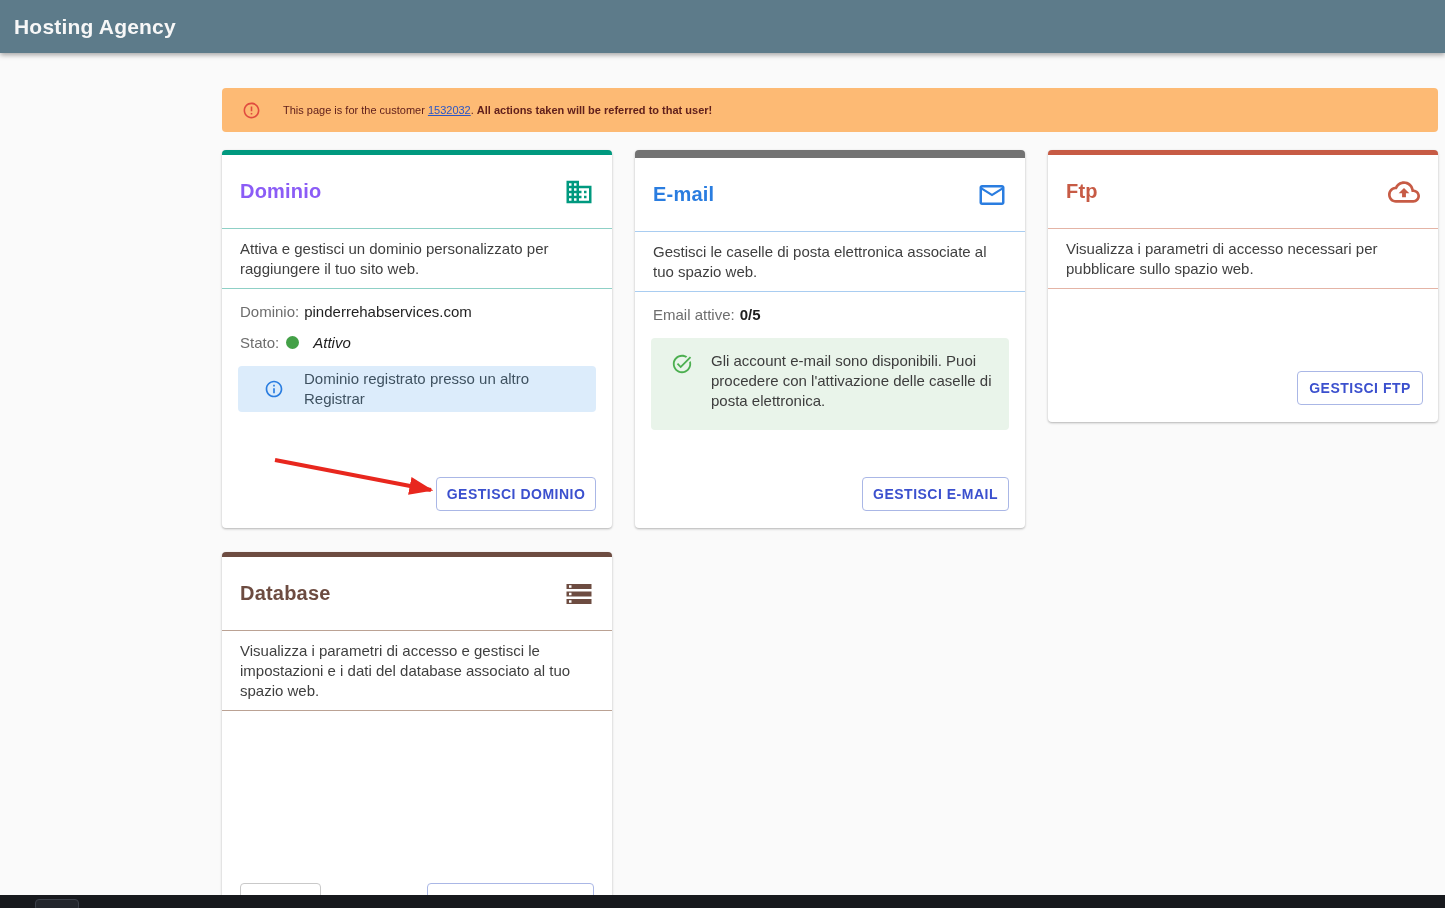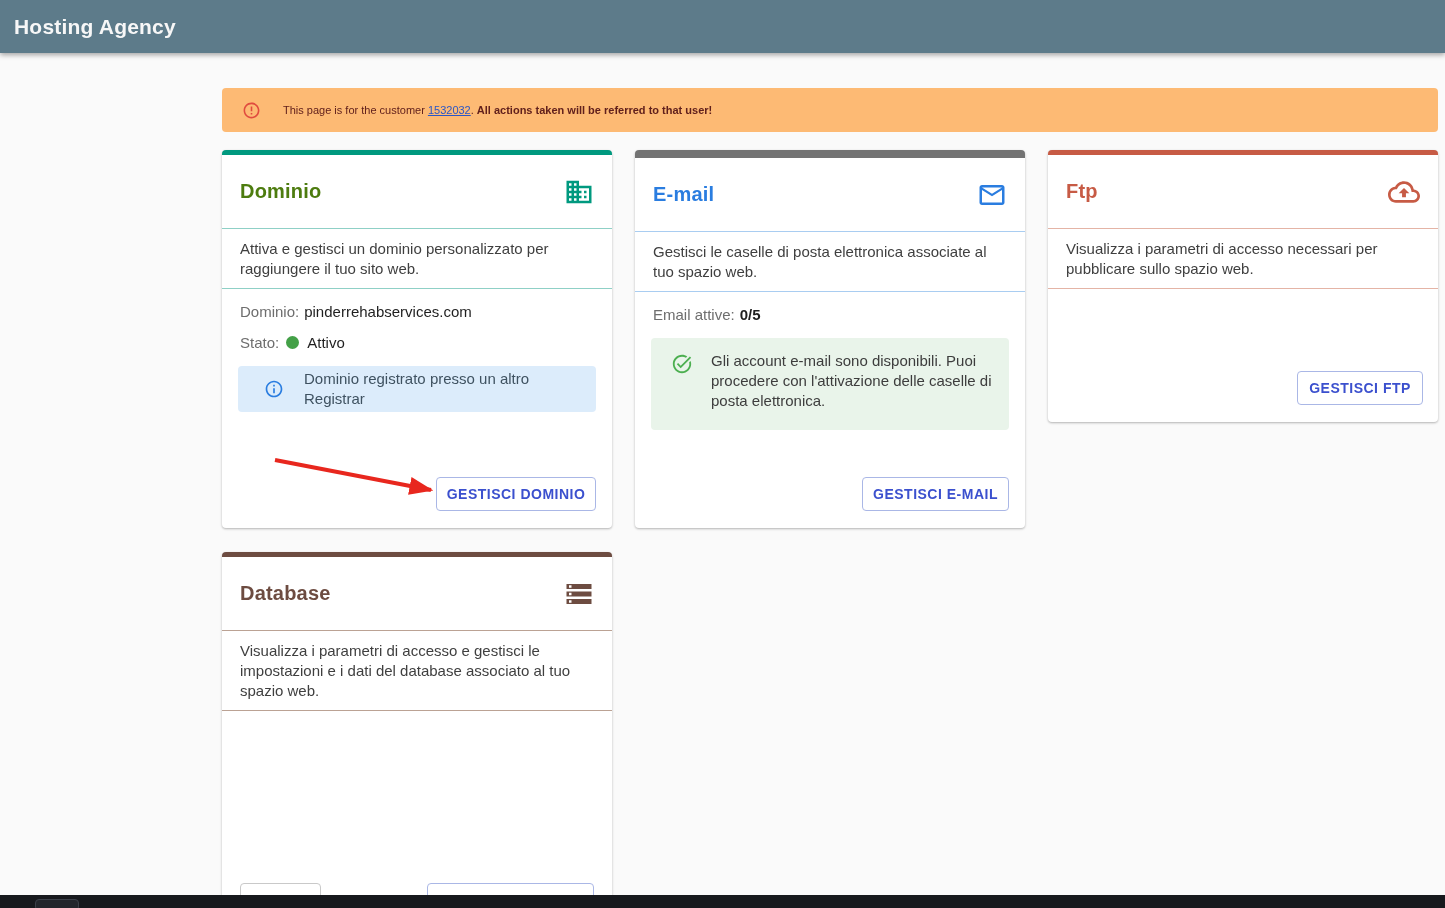--- a/index.html
+++ b/index.html
@@ -35,21 +35,21 @@
   .card-dominio  { left:222px;  top:150px; height:378px; border-top:5px solid #00997f; }
   .card-email    { left:635px;  top:150px; height:378px; border-top:8px solid #737373; }
   .card-ftp      { left:1048px; top:150px; height:272px; border-top:5px solid #c75b45; }
   .card-database { left:222px;  top:552px; height:370px; border-top:5px solid #6d4c41; }
 
   .card-title-row {
     height:73px; display:flex; align-items:center; justify-content:space-between;
     padding:0 18px;
   }
   .card-title { font-size:20px; font-weight:bold; letter-spacing:0.2px; }
-  .card-dominio  .card-title { color:#4d7c0f; }
+  .card-dominio  .card-title { color:#8b5cf6; }
   .card-email    .card-title { color:#2a7de0; }
   .card-ftp      .card-title { color:#c75b45; }
   .card-database .card-title { color:#6d4c41; }
   .card-icon { display:flex; }
   .card-dominio  .card-icon { color:#00997f; }
   .card-email    .card-icon { color:#2a7de0; }
   .card-ftp      .card-icon { color:#c75b45; }
   .card-database .card-icon { color:#6d4c41; }
 
   .divider { height:1px; border:0; }
@@ -136,21 +136,21 @@
     <hr class="divider">
     <div class="card-desc">Attiva e gestisci un dominio personalizzato per raggiungere il tuo sito web.</div>
     <hr class="divider">
     <div class="kv-row">
       <span>Dominio:</span>
       <span class="value">pinderrehabservices.com</span>
     </div>
     <div class="kv-row">
       <span>Stato:</span>
       <span class="status-dot"></span>
-      <span class="value" style="margin-left:1px;">Attivo</span>
+      <span class="value" style="margin-left:7px;font-style:italic;">Attivo</span>
     </div>
     <div class="msg-box msg-info">
       <span class="icon">
         <svg width="20" height="20" viewBox="0 0 24 24" fill="currentColor">
             <path d="M11 7h2v2h-2zm0 4h2v6h-2zm1-9C6.48 2 2 6.48 2 12s4.48 10 10 10 10-4.48 10-10S17.52 2 12 2zm0 18c-4.41 0-8-3.59-8-8s3.59-8 8-8 8 3.59 8 8-3.59 8-8 8z"></path>
           </svg>
       </span>
       <span>Dominio registrato presso un altro Registrar</span>
     </div>
     <button class="btn btn-blue btn-dominio">GESTISCI DOMINIO</button>

